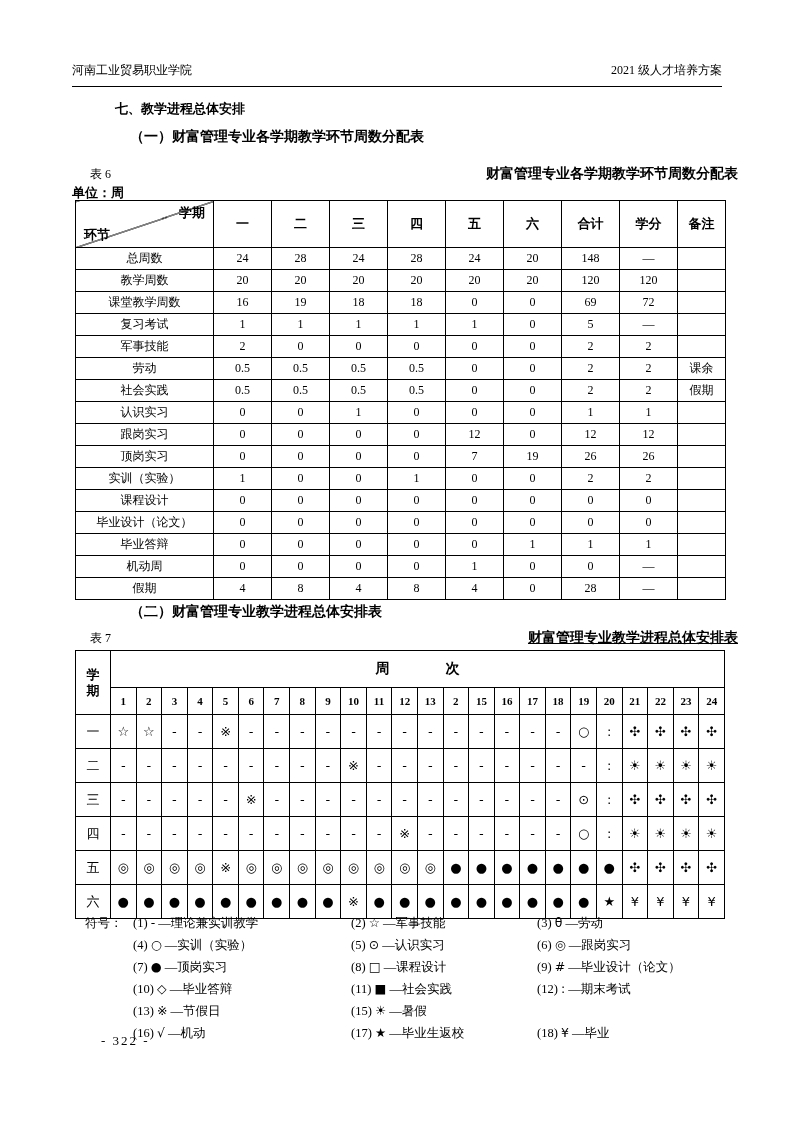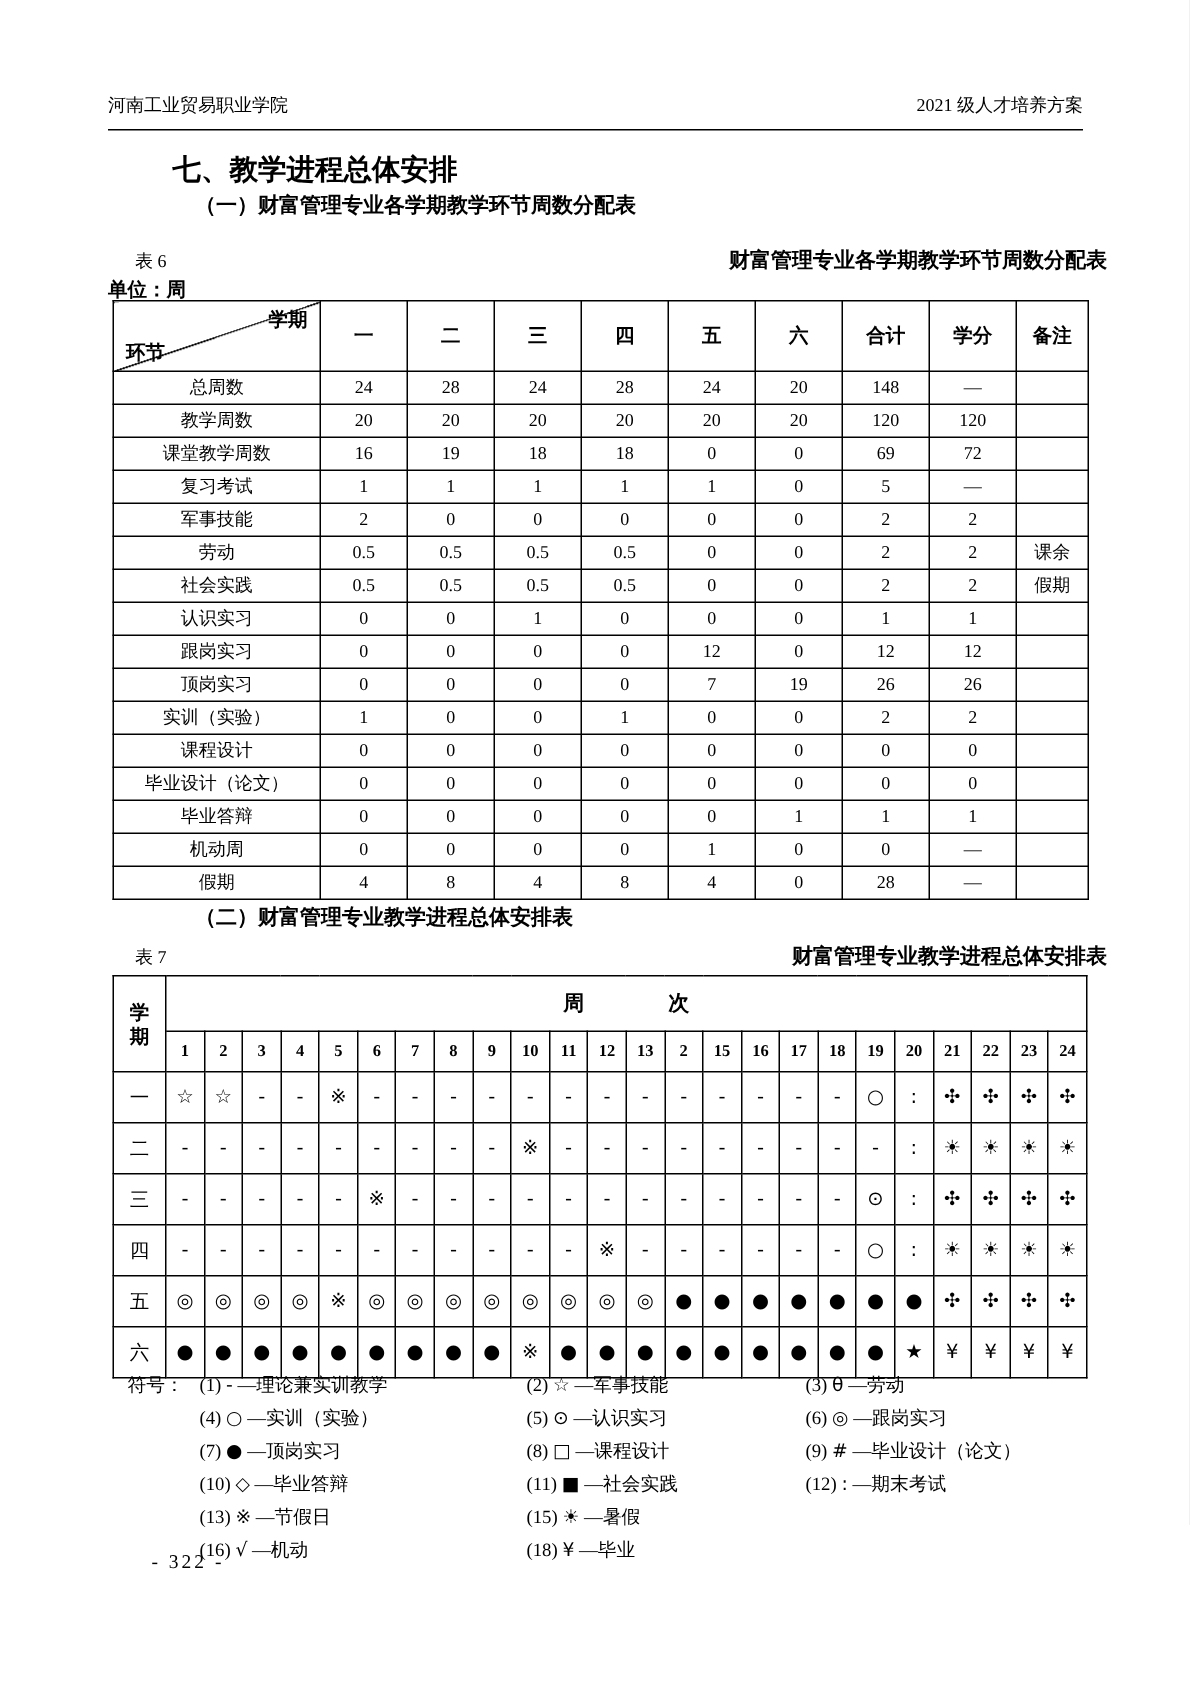--- a/index.html
+++ b/index.html
@@ -15,21 +15,21 @@
   .doc-header{
     position:absolute;top:62px;left:72px;width:650px;
     display:flex;justify-content:space-between;
     font-size:12px;
     border-bottom:1.5px solid #000;
     padding-bottom:7px;
     align-items:flex-end;
   }
   .section-title{
     position:absolute;top:100px;left:115px;
-    font-size:19px;font-weight:bold;
+    font-size:13px;font-weight:bold;
   }
   .sub-title1{
     position:absolute;top:128px;left:130px;
     font-size:14px;font-weight:bold;
   }
   .caption-line{
     position:absolute;left:88px;width:650px;text-align:right;
     font-size:14px;font-weight:bold;
   }
   .caption-tag{
@@ -323,21 +323,21 @@
           <td>0</td>
           <td>28</td>
           <td>—</td>
           <td></td>
         </tr>
       </tbody>
   </table>
 
   <div class="sub-title1" style="top:603px;">（二）财富管理专业教学进程总体安排表</div>
 
-  <div class="caption-line" style="top:629px;">
+  <div class="caption-line" style="top:629px;text-decoration:underline;">
     <span class="caption-tag">表 7</span>
     <span>财富管理专业教学进程总体安排表</span>
   </div>
 
   <table class="t7">
     <colgroup id="t7cols">
         <col style="width: 35px;">
         <col>
         <col>
         <col>
@@ -587,19 +587,20 @@
         <span class="legend-item li-w3">(12) <span class="sym-ch">:</span> —期末考试</span>
       </div>
       <div class="legend-row">
         <span class="legend-indent"></span>
         <span class="legend-item li-w1">(13) <span class="sym-ch">※</span> —节假日</span>
         <span class="legend-item li-w3">(15) <span class="sym-ch">☀</span> —暑假</span>
       </div>
       <div class="legend-row">
         <span class="legend-indent"></span>
         <span class="legend-item li-w1">(16) <span class="sym-ch">√</span> —机动</span>
+        <span class="legend-item li-w2">(17) <span class="sym-ch">★</span> —毕业生返校</span>
         <span class="legend-item li-w3">(18) <span class="sym-ch">¥</span> —毕业</span>
       </div>
     </div>
 
   <div class="page-number">- 322 -</div>
 
 </div>
 
 </body></html>

